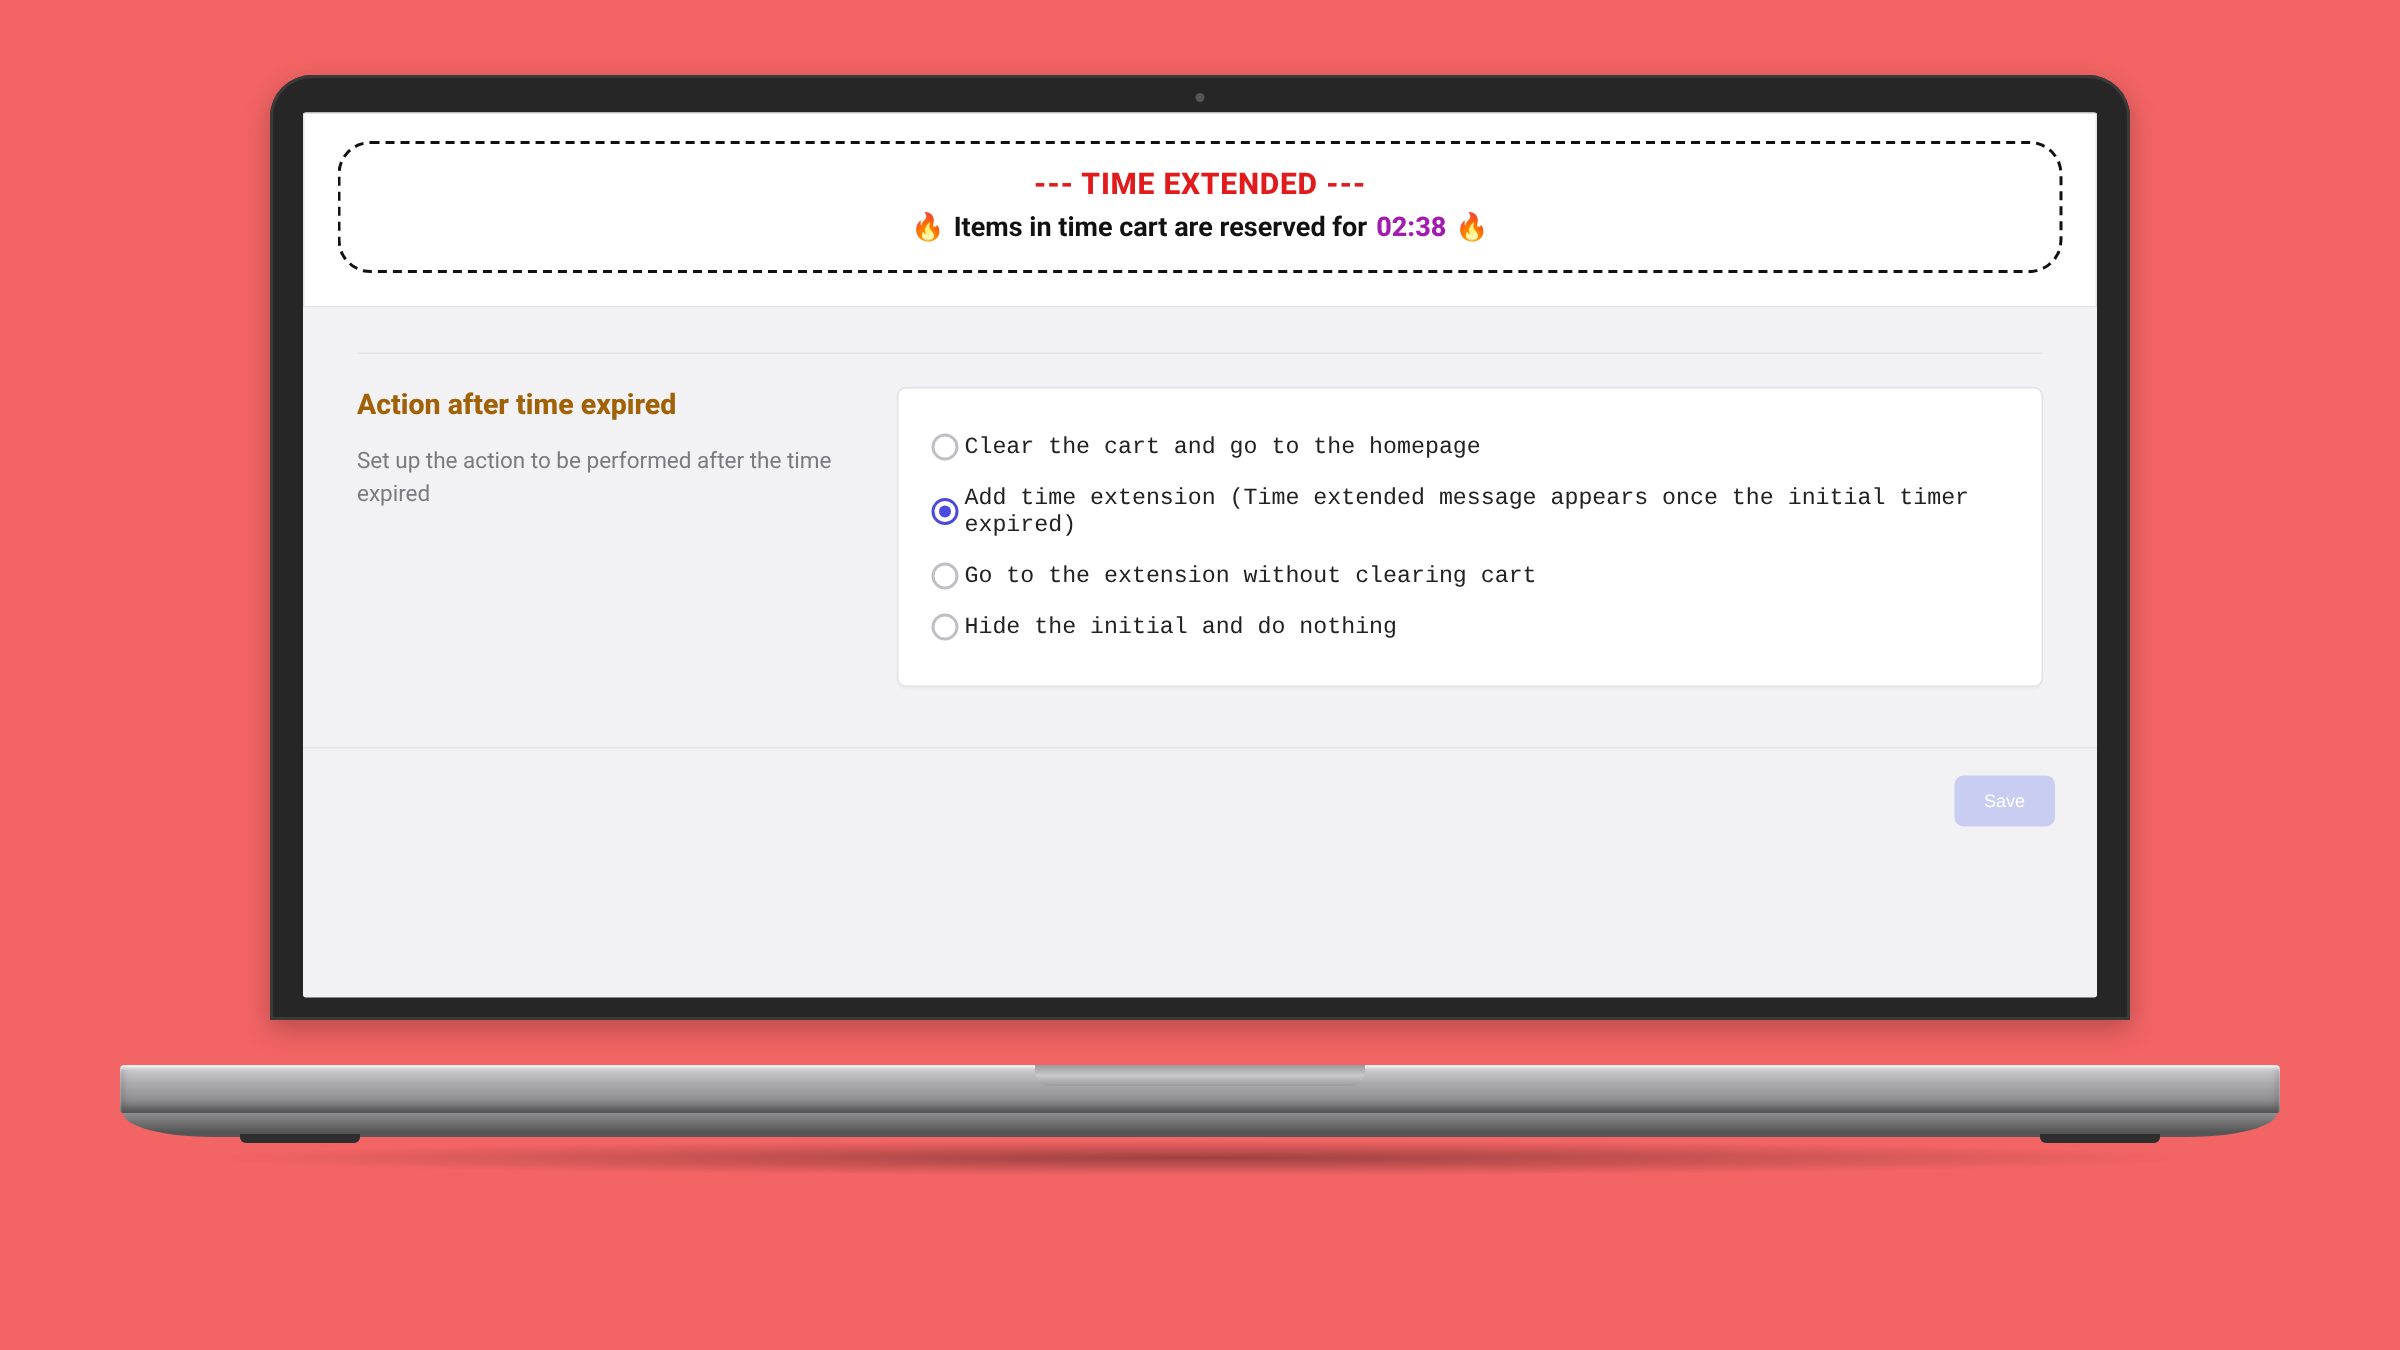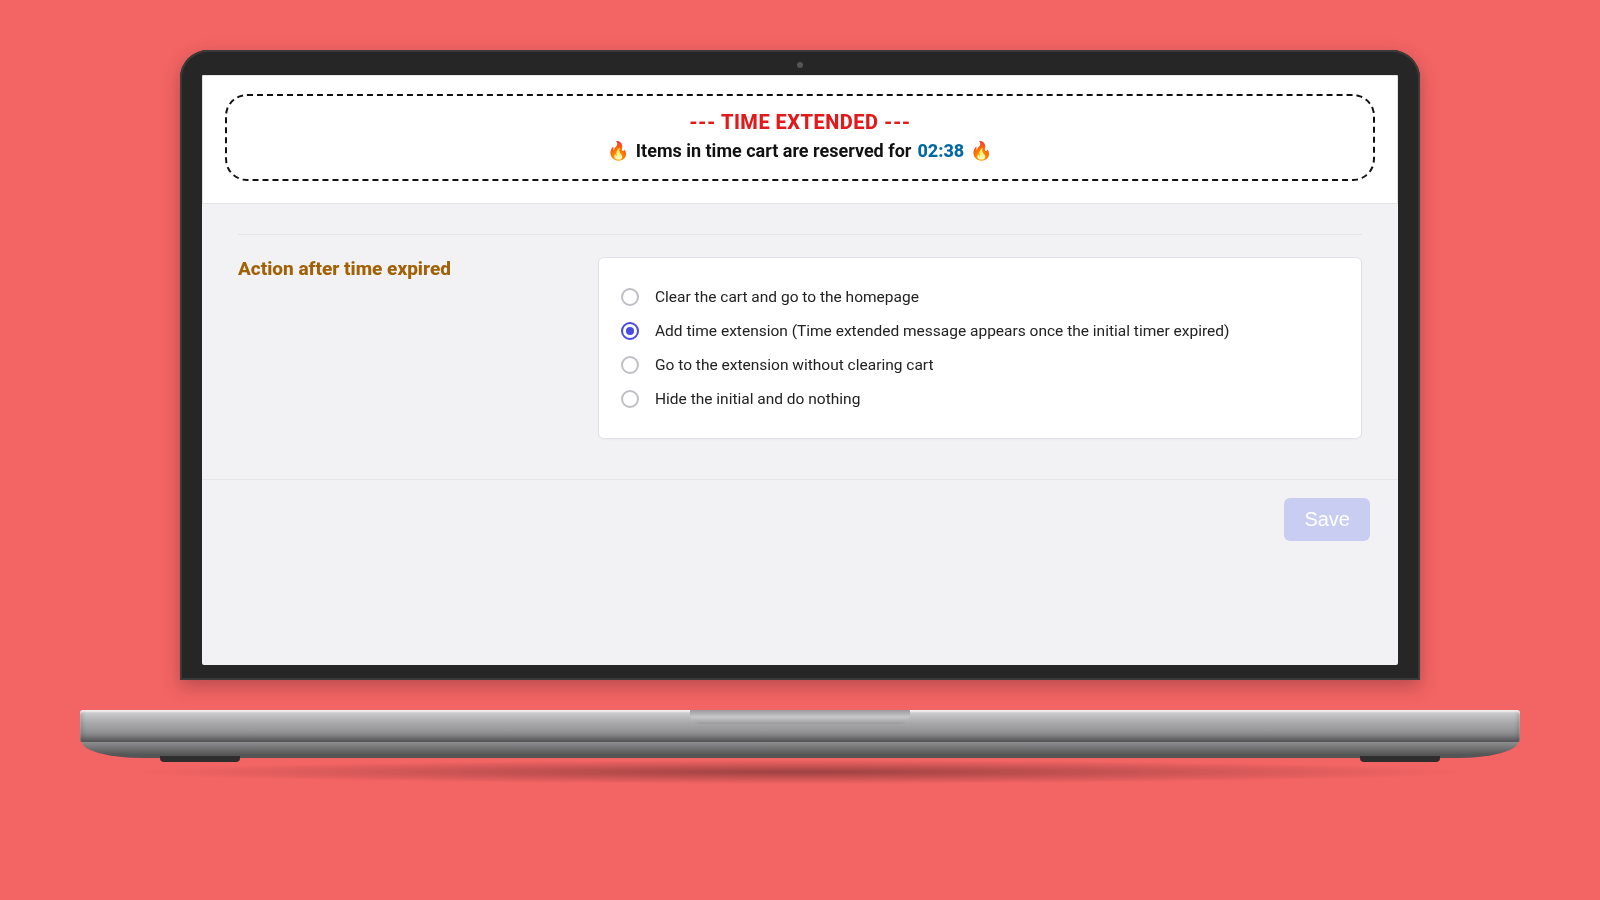--- a/index.html
+++ b/index.html
@@ -107,21 +107,21 @@
   .banner-line {
     font-size: 18px;
     font-weight: 700;
     color: #111;
     display: inline-flex;
     align-items: center;
     gap: 6px;
     flex-wrap: wrap;
     justify-content: center;
   }
-  .banner-line .time { color: #0369a1; font-weight: 800; }
+  .banner-line .time { color: #a21caf; font-weight: 800; }
   .fire { font-size: 18px; }
 
   .settings {
     padding: 30px 36px 40px;
   }
   .rule {
     height: 1px; background: #e6e6e9; margin-bottom: 22px;
   }
   .settings-grid {
     display: flex;
@@ -145,23 +145,24 @@
     flex: 1;
     background: #fff;
     border: 1px solid #e2e2e6;
     border-radius: 6px;
     padding: 22px 22px;
     box-shadow: 0 1px 2px rgba(0,0,0,.03);
   }
   .radio-row {
     display: flex;
     align-items: center;
-    gap: 16px;
+    gap: 4px;
     padding: 8px 0;
     cursor: pointer;
+    font-family: Liberation Mono, monospace;
   }
   .radio {
     width: 18px; height: 18px;
     border: 2px solid #bfbfc6;
     border-radius: 50%;
     display: inline-flex;
     align-items: center; justify-content: center;
     flex-shrink: 0;
   }
   .radio.checked {
@@ -184,21 +185,21 @@
     display: flex;
     justify-content: flex-end;
     background: #f2f2f4;
   }
   .save-btn {
     background: #c9cdf2;
     color: #fff;
     border: none;
     border-radius: 6px;
     padding: 10px 20px;
-    font-size: 20px;
+    font-size: 12px;
     font-weight: 500;
     cursor: pointer;
   }
 </style>
 </head>
 <body>
 
 <div class="laptop">
   <div class="bezel">
     <div class="camera"></div>
@@ -214,20 +215,21 @@
             <span class="fire">🔥</span>
           </div>
         </div>
       </div>
 
       <div class="settings">
         <div class="rule"></div>
         <div class="settings-grid">
           <div class="left">
             <h2>Action after time expired</h2>
+            <p>Set up the action to be performed after the time expired</p>
           </div>
           <div class="card" id="options-card">
               <div class="radio-row">
                 <span class="radio"></span>
                 <span class="radio-label">Clear the cart and go to the homepage</span>
               </div>
               <div class="radio-row">
                 <span class="radio checked"></span>
                 <span class="radio-label">Add time extension (Time extended message appears once the initial timer expired)</span>
               </div>

